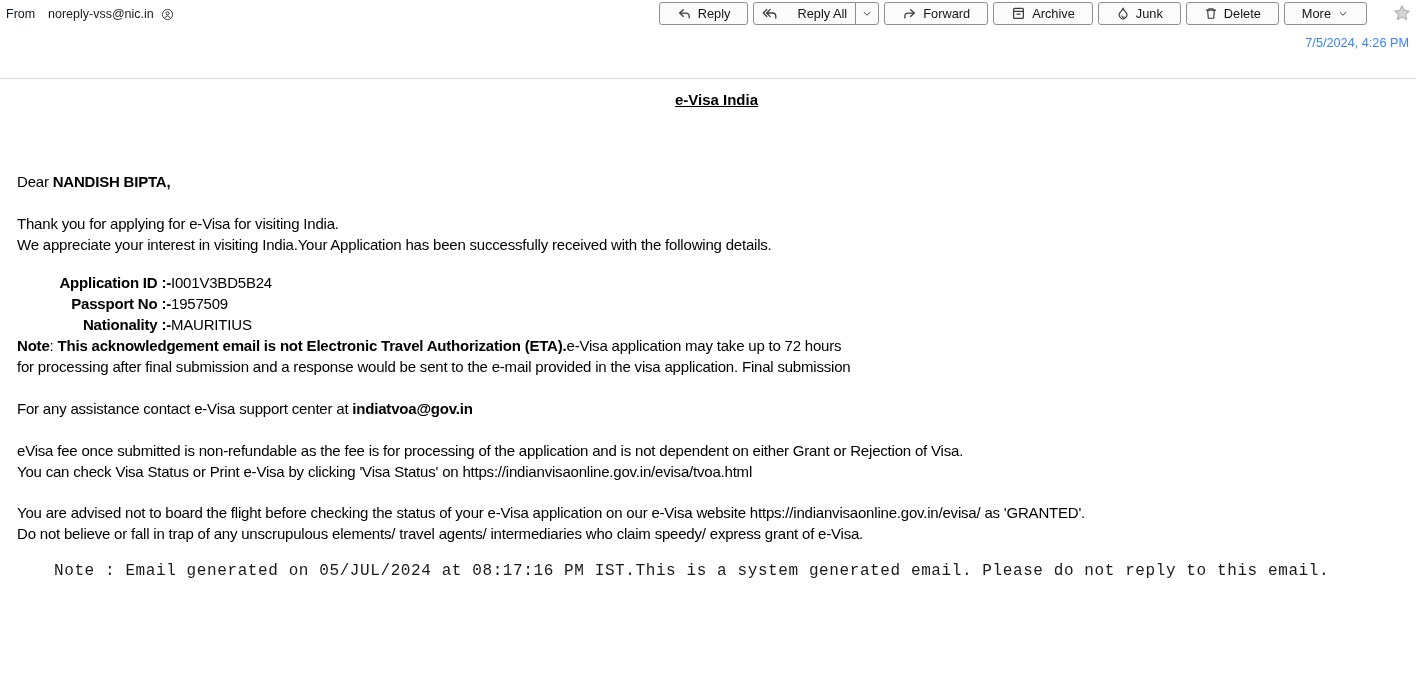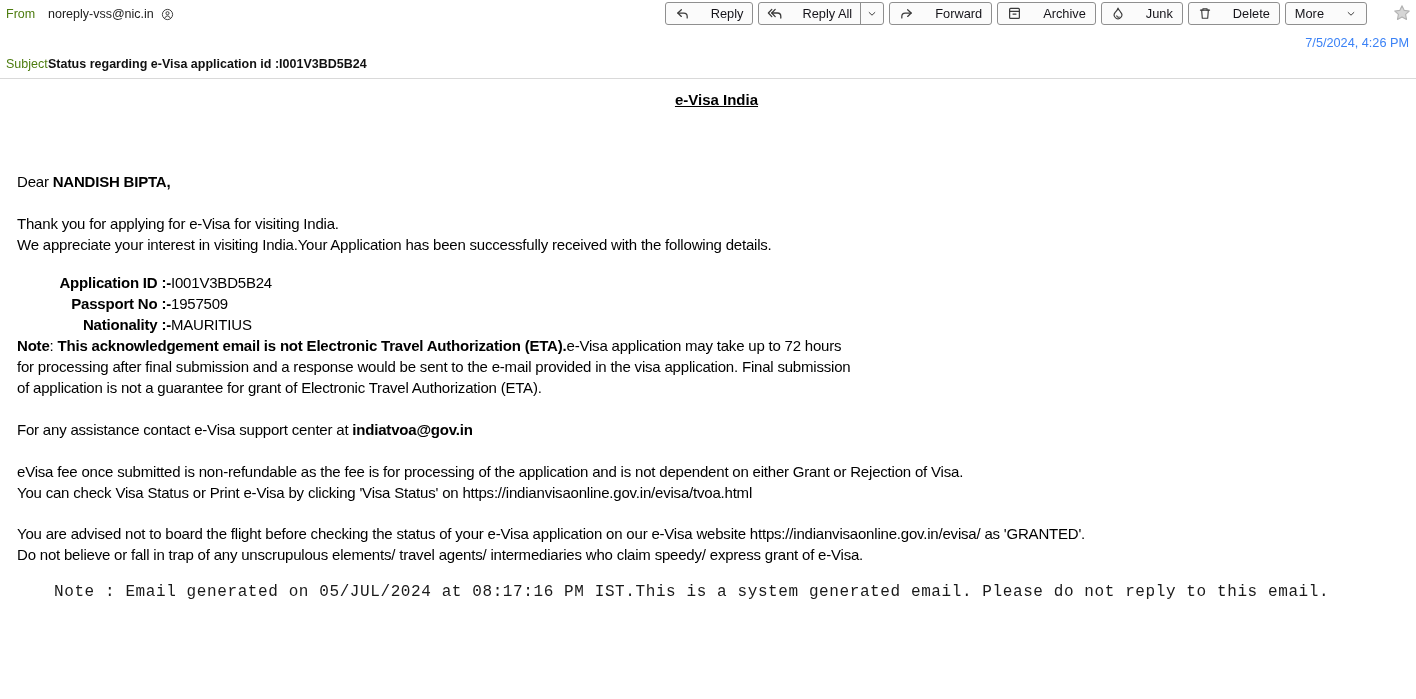--- a/index.html
+++ b/index.html
@@ -5,32 +5,32 @@
   * { margin:0; padding:0; box-sizing:border-box; }
   html,body { width:1416px; height:699px; background:#ffffff; overflow:hidden; }
   body { font-family:"Liberation Sans","DejaVu Sans",sans-serif; color:#0b0b0b; }
 
   
   .msg-header { position:relative; height:79px; border-bottom:1px solid #d9d9d9; background:#ffffff; }
   .hrow { position:absolute; left:6px; display:flex; align-items:center; font-size:12.5px; line-height:15px; }
   .hrow-from { top:7px; }
   .hrow-to { top:34px; }
   .hrow-subject { top:57px; }
-  .hlabel { color:#4d7c0f; width:42px; flex:0 0 42px; }
+  .hlabel { color:#0f172a; width:42px; flex:0 0 42px; }
   .hvalue { color:#1c1c1c; }
   .subject-value { font-weight:700; color:#111; }
   .contact-chip { margin-left:7px; display:inline-flex; align-items:center; cursor:pointer; }
   .contact-chip svg { display:block; }
 
   
   .toolbar { position:absolute; top:2px; right:49px; display:flex; gap:5px; align-items:flex-start; }
   .tbtn, .tbtn-group { display:inline-flex; align-items:center; height:23px;
       background:#fbfbfb; border:1px solid #8f8f8f; border-radius:3px;
       font-size:12.8px; color:#15141a; }
-  .tbtn { padding:0 9px; gap:21px; cursor:pointer; }
+  .tbtn { padding:0 17px; gap:6px; cursor:pointer; }
   .tbtn-group { padding:0; }
   .tbtn-group .seg-main { display:inline-flex; align-items:center; gap:19px; padding:0 8px; height:100%; cursor:pointer; }
   .tbtn-group .seg-drop { display:inline-flex; align-items:center; justify-content:center;
       width:23px; height:100%; border-left:1px solid #8f8f8f; cursor:pointer; }
   .tbtn svg, .seg-main svg, .seg-drop svg { display:block; }
   .icon-stroke { stroke:#3a3a3a; stroke-width:1.3; fill:none; stroke-linecap:round; stroke-linejoin:round; }
   .star-button { position:absolute; top:4px; right:5px; cursor:pointer; }
   .msg-date { position:absolute; top:36px; right:7px; font-size:12.7px; color:#3b82f6; }
 
   
@@ -59,24 +59,20 @@
     <span class="contact-chip">
       <svg width="13" height="13" viewBox="0 0 16 16">
         <circle cx="8" cy="8" r="6.3" fill="none" stroke="#3b3b3b" stroke-width="1.2"></circle>
         <circle cx="8" cy="6.4" r="1.9" fill="none" stroke="#3b3b3b" stroke-width="1.2"></circle>
         <path d="M4.9 11.9 a3.3 3.3 0 0 1 6.2 0" fill="none" stroke="#3b3b3b" stroke-width="1.2" stroke-linecap="round"></path>
       </svg>
     </span>
   </div>
 
 
-  <div class="hrow hrow-subject">
-    <span class="hlabel">Subject</span>
-    <span class="hvalue subject-value">Status regarding e-Visa application id :I001V3BD5B24</span>
-  </div>
 
   <div class="toolbar">
     <button class="tbtn">
       <span>
         <svg width="15" height="14" viewBox="0 0 16 14">
           <path class="icon-stroke" d="M6.8 2.4 L3 6 L6.8 9.6"></path>
           <path class="icon-stroke" d="M3 6 h6.4 a3.6 3.6 0 0 1 3.6 3.6 v1.6"></path>
         </svg>
       </span>
       <span>Reply</span>
@@ -182,21 +178,20 @@
     <div class="detail-row">
       <span class="detail-label">Passport No :-</span>
       <span>1957509</span>
     </div>
     <div class="detail-row">
       <span class="detail-label">Nationality :-</span>
       <span>MAURITIUS</span>
     </div>
     <div><span style="font-weight: 700;">Note</span><span>: </span><span style="font-weight: 700; margin-top: 32px;">This acknowledgement email is not Electronic Travel Authorization (ETA).</span><span>e-Visa application may take up to 72 hours</span></div>
     <div><span>for processing after final submission and a response would be sent to the e-mail provided in the visa application. Final submission</span></div>
-    <div><span>of application is not a guarantee for grant of Electronic Travel Authorization (ETA).</span></div>
   </div>
 
   <div class="support-block">
     <div><span>For any assistance contact e-Visa support center at </span><span style="font-weight: 700;">indiatvoa@gov.in</span></div>
   </div>
 
   <div class="fee-block">
     <div>eVisa fee once submitted is non-refundable as the fee is for processing of the application and is not dependent on either Grant or Rejection of Visa.</div>
     <div>You can check Visa Status or Print e-Visa by clicking 'Visa Status' on https://indianvisaonline.gov.in/evisa/tvoa.html</div>
   </div>

